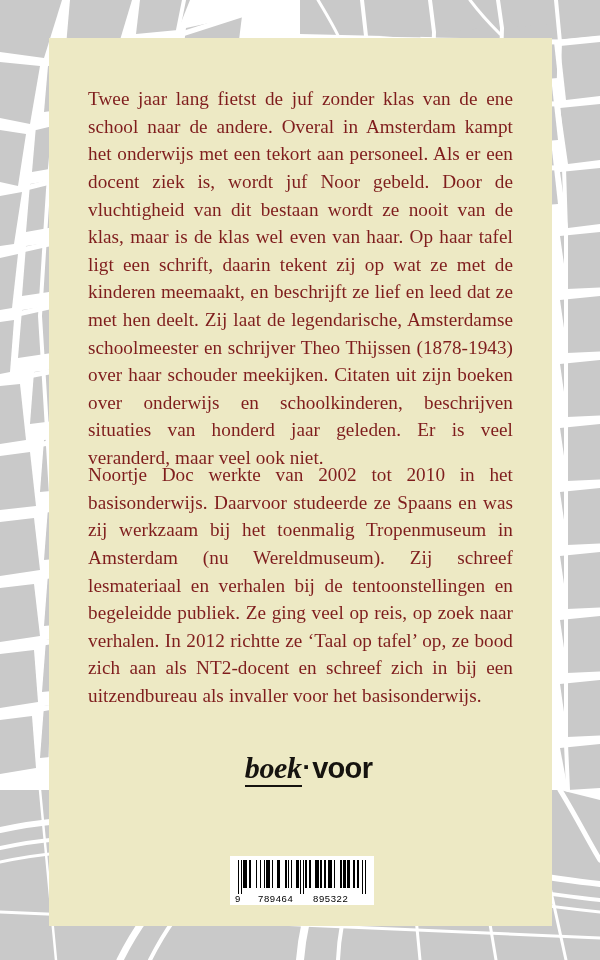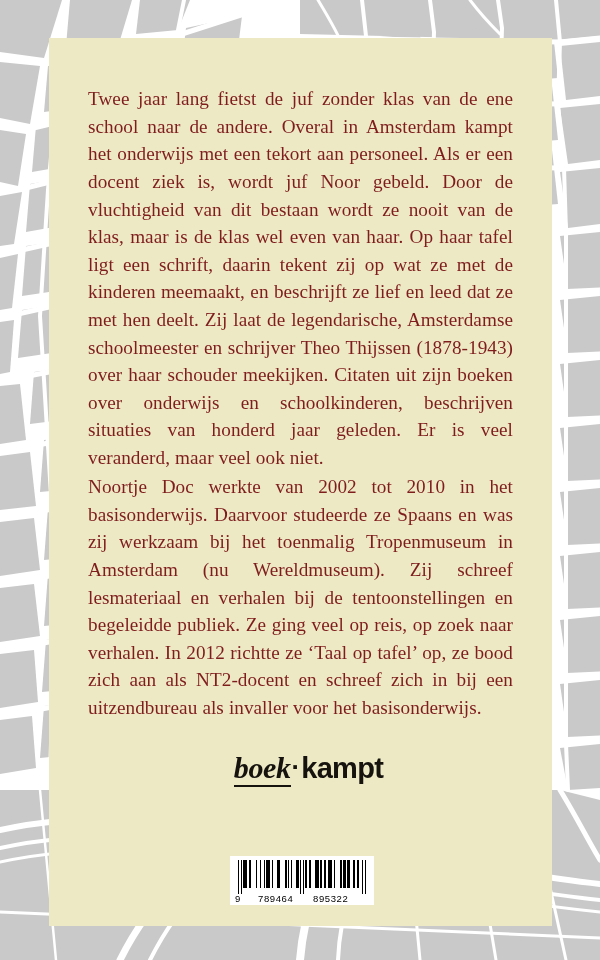--- a/index.html
+++ b/index.html
@@ -50,21 +50,21 @@
     text-align: justify;
     text-justify: inter-word;
     color: #7f1d1d;
     font-size: 19.2px;
     line-height: 27.6px;
     letter-spacing: 0.05px;
     word-spacing: 0.2px;
     hyphens: none;
   }
   #blurb-main { top: 28px; }
-  #blurb-bio  { top: 416px; }
+  #blurb-bio  { top: 404px; }
 
   
   #logo {
     position: absolute;
     left: 0;
     right: 0;
     top: 713px;
     text-align: center;
     white-space: nowrap;
     color: #16130f;
@@ -292,21 +292,21 @@
     </svg>
   </div>
 
   <div id="panel">
 
     <p class="blurb" id="blurb-main">Twee jaar lang fietst de juf zonder klas van de ene school naar de andere. Overal in Amsterdam kampt het onderwijs met een tekort aan personeel. Als er een docent ziek is, wordt juf Noor gebeld. Door de vluchtigheid van dit bestaan wordt ze nooit van de klas, maar is de klas wel even van haar. Op haar tafel ligt een schrift, daarin tekent zij op wat ze met de kinderen meemaakt, en beschrijft ze lief en leed dat ze met hen deelt. Zij laat de legendarische, Amsterdamse schoolmeester en schrijver Theo Thijssen (1878-1943) over haar schouder meekijken. Citaten uit zijn boeken over onderwijs en schoolkinderen, beschrijven situaties van honderd jaar geleden. Er is veel veranderd, maar veel ook niet.</p>
 
     <p class="blurb" id="blurb-bio">Noortje Doc werkte van 2002 tot 2010 in het basisonderwijs. Daarvoor studeerde ze Spaans en was zij werkzaam bij het toenmalig Tropenmuseum in Amsterdam (nu Wereldmuseum). Zij schreef lesmateriaal en verhalen bij de tentoonstellingen en begeleidde publiek. Ze ging veel op reis, op zoek naar verhalen. In 2012 richtte ze ‘Taal op tafel’ op, ze bood zich aan als NT2-docent en schreef zich in bij een uitzendbureau als invaller voor het basisonderwijs.</p>
 
     <div id="logo">
-      <span class="lg-boek">boek</span><span class="lg-dot">·</span><span class="lg-scout">kampt</span>
+      <span class="lg-boek">boek</span><span class="lg-dot">·</span><span class="lg-scout">voor</span>
     </div>
 
     <div id="barcode">
       <div class="bars">
           <i class="bar guard" style="left:0%;width:1.0736842105263158%"></i>
           <i class="bar guard" style="left:2.1052631578947367%;width:1.0736842105263158%"></i>
           <i class="bar" style="left:4.2105263157894735%;width:1.0736842105263158%"></i>
           <i class="bar" style="left:5.263157894736842%;width:1.0736842105263158%"></i>
           <i class="bar" style="left:6.315789473684211%;width:1.0736842105263158%"></i>
           <i class="bar" style="left:8.421052631578947%;width:1.0736842105263158%"></i>

